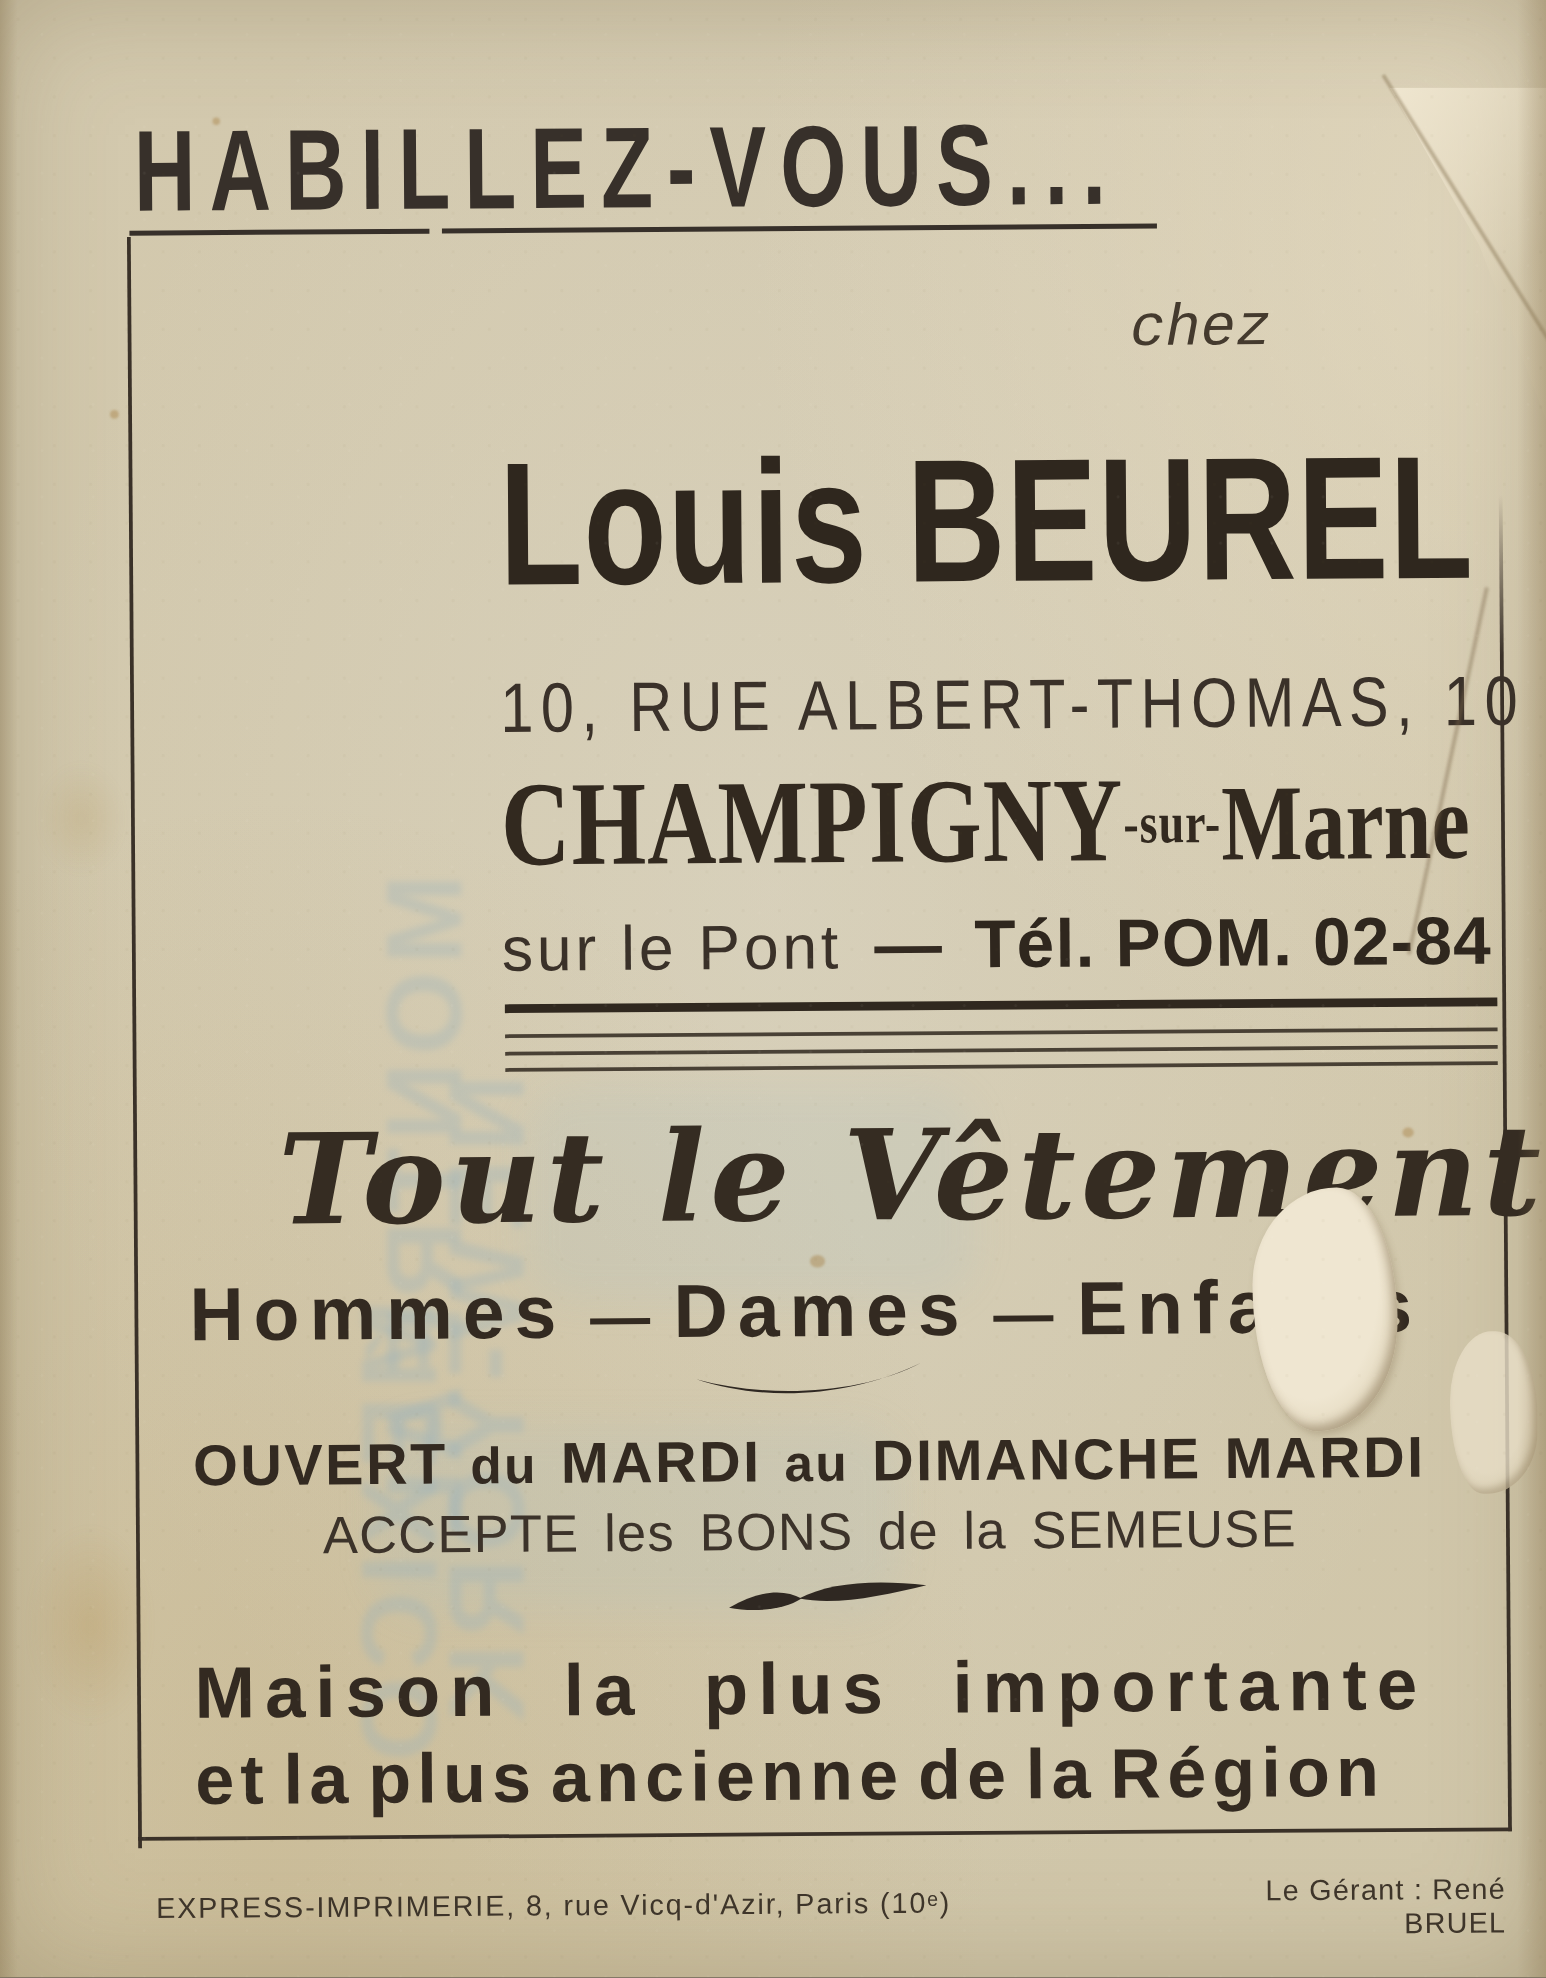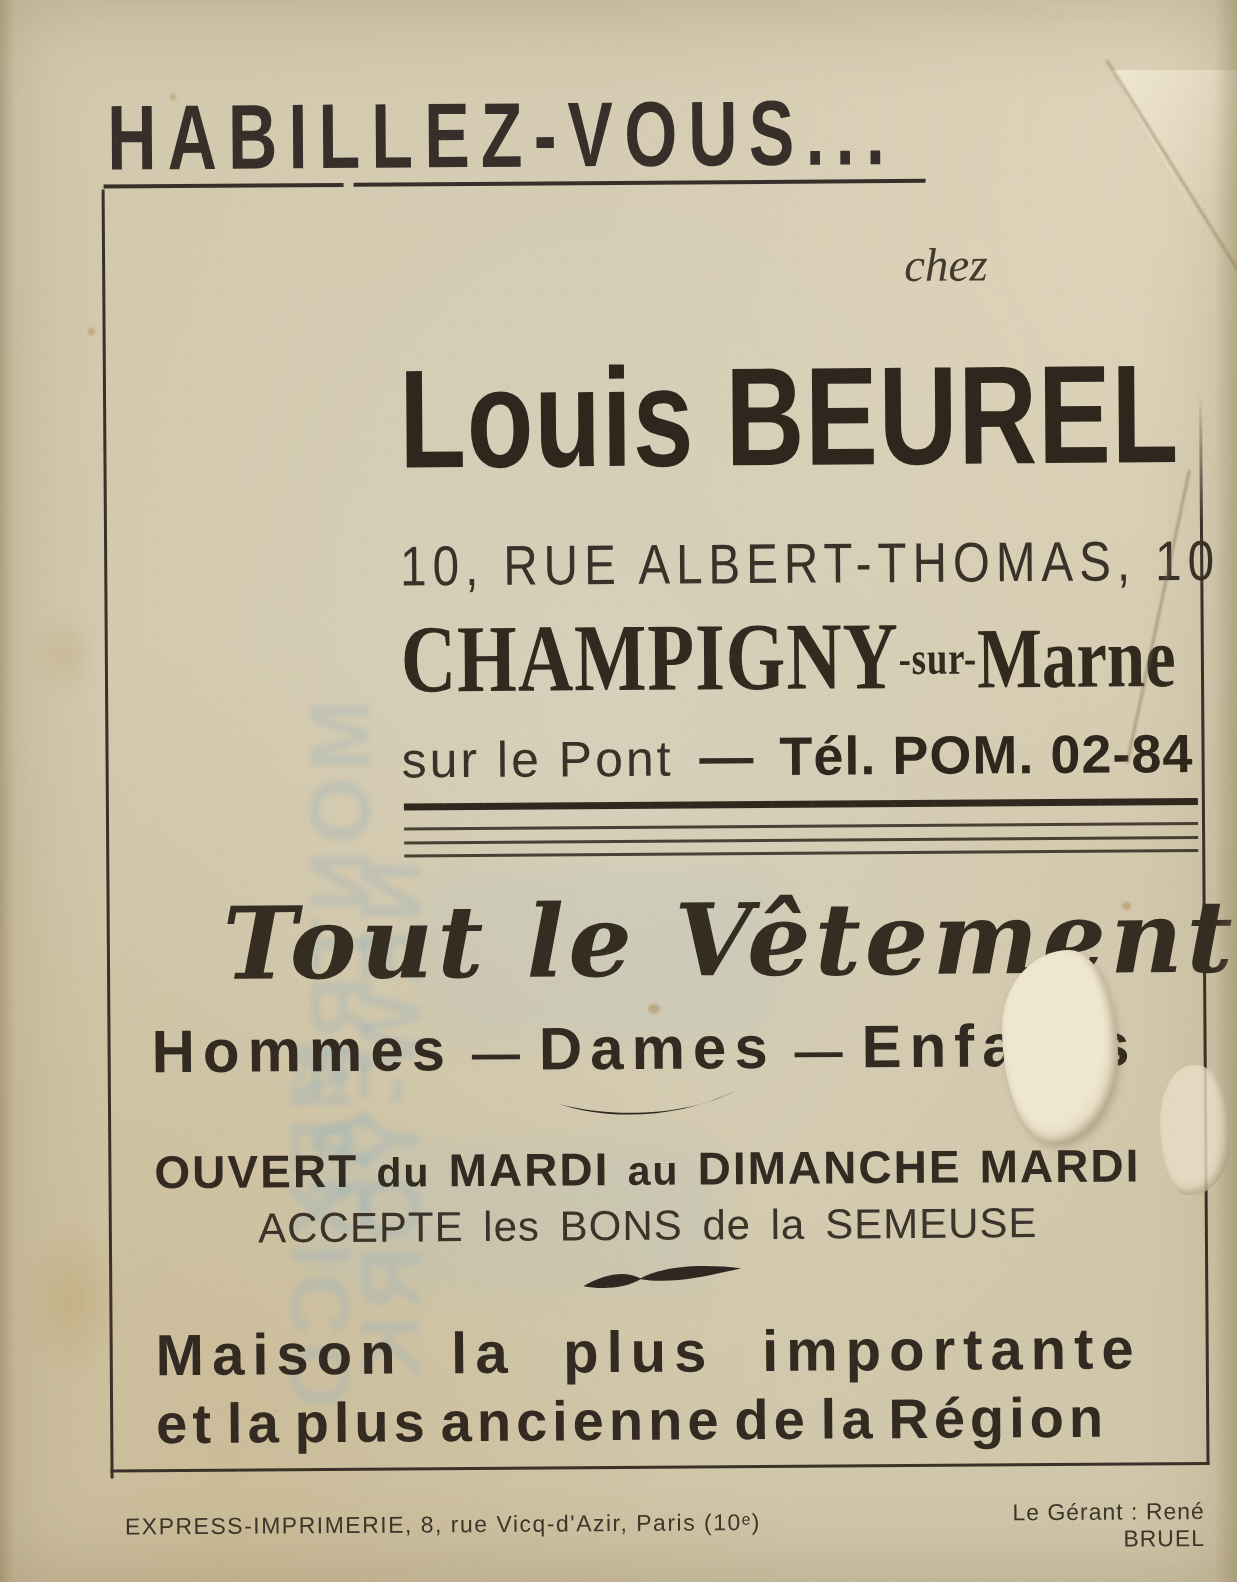--- a/index.html
+++ b/index.html
@@ -33,21 +33,21 @@
   .frame-bottom{left:106px;top:1466px;width:1099px;height:3px;background:#3a3128;}
   .frame-right{left:1202px;top:400px;width:3px;height:1069px;
     background:linear-gradient(to top,#3a3128 88%,rgba(58,49,40,0));}
 
   .headline{left:112px;top:88px;font-size:92px;line-height:92px;font-weight:bold;
     letter-spacing:0.165em;transform:scaleX(0.74);transform-origin:left top;
     color:#37302a;white-space:nowrap;}
   .rule-a{left:108px;top:181px;width:240px;height:4px;background:#37302a;}
   .rule-b{left:358px;top:181px;width:572px;height:4px;background:#37302a;}
 
-  .chez{left:908px;top:240px;font-family:Liberation Serif, serif;font-style:italic;
+  .chez{left:908px;top:240px;font-family:Liberation Mono, monospace;font-style:italic;
     font-size:47px;color:#443a2e;}
 
   .store{left:402px;top:348px;font-size:140px;line-height:140px;font-weight:bold;
     letter-spacing:1px;transform:scaleX(0.78);transform-origin:left top;
     color:#2f271e;white-space:nowrap;}
 
   .address{left:402px;top:534px;font-size:56px;line-height:62px;font-weight:400;
     letter-spacing:7px;transform:scaleX(0.85);transform-origin:left top;
     color:#3a3129;white-space:nowrap;}
 

